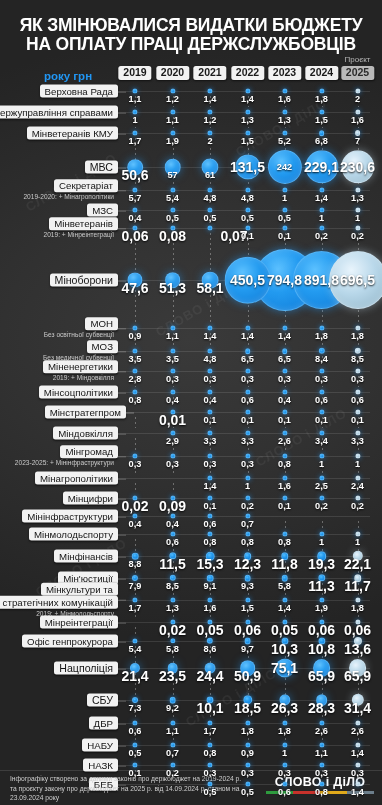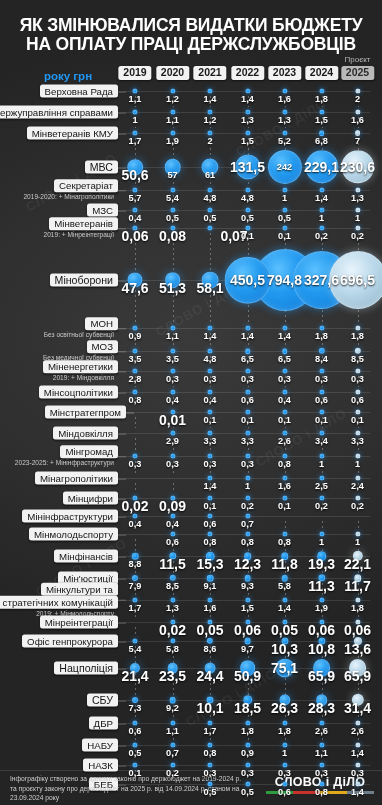--- a/index.html
+++ b/index.html
@@ -479,21 +479,21 @@
       <div class="val sm" style="left: 135px; top: 288px; z-index: 400;">47,6</div>
       <div class="bub" title="Міноборони 2020: 51,3" style="left: 172.5px; top: 280px; width: 15.7515px; height: 15.7515px; z-index: 184;"></div>
       <div class="val sm" style="left: 172.5px; top: 288px; z-index: 400;">51,3</div>
       <div class="bub" title="Міноборони 2021: 58,1" style="left: 210px; top: 280px; width: 16.763px; height: 16.763px; z-index: 183;"></div>
       <div class="val sm" style="left: 210px; top: 288px; z-index: 400;">58,1</div>
       <div class="bub" title="Міноборони 2022: 450,5" style="left: 247.5px; top: 280px; width: 46.6778px; height: 46.6778px; z-index: 153;"></div>
       <div class="val sm" style="left: 247.5px; top: 280px; z-index: 400;">450,5</div>
       <div class="bub" title="Міноборони 2023: 794,8" style="left: 284.5px; top: 280px; width: 62px; height: 62px; z-index: 138;"></div>
       <div class="val sm" style="left: 284.5px; top: 280px; z-index: 400;">794,8</div>
       <div class="bub" title="Міноборони 2024: 695,5" style="left: 321.5px; top: 280px; width: 57.9978px; height: 57.9978px; z-index: 142;"></div>
-      <div class="val sm" style="left: 321.5px; top: 280px; z-index: 400;">327,6</div>
+      <div class="val sm" style="left: 321.5px; top: 280px; z-index: 400;">891,8</div>
       <div class="bub proj" title="Міноборони 2025: 696,5" style="left: 357.5px; top: 280px; width: 58.0395px; height: 58.0395px; z-index: 142;"></div>
       <div class="val sm" style="left: 357.5px; top: 280px; z-index: 400;">696,5</div>
       <div class="bub tiny" title="МОН 2019: 0,9" style="left: 135px; top: 328px; width: 5.2px; height: 5.2px; z-index: 195;"></div>
       <div class="val" style="left: 135px; top: 336px; z-index: 400;">0,9</div>
       <div class="bub tiny" title="МОН 2020: 1,1" style="left: 172.5px; top: 328px; width: 5.2px; height: 5.2px; z-index: 195;"></div>
       <div class="val" style="left: 172.5px; top: 336px; z-index: 400;">1,1</div>
       <div class="bub tiny" title="МОН 2021: 1,4" style="left: 210px; top: 328px; width: 5.2px; height: 5.2px; z-index: 195;"></div>
       <div class="val" style="left: 210px; top: 336px; z-index: 400;">1,4</div>
       <div class="bub tiny" title="МОН 2022: 1,4" style="left: 247.5px; top: 328px; width: 5.2px; height: 5.2px; z-index: 195;"></div>
       <div class="val" style="left: 247.5px; top: 336px; z-index: 400;">1,4</div>

